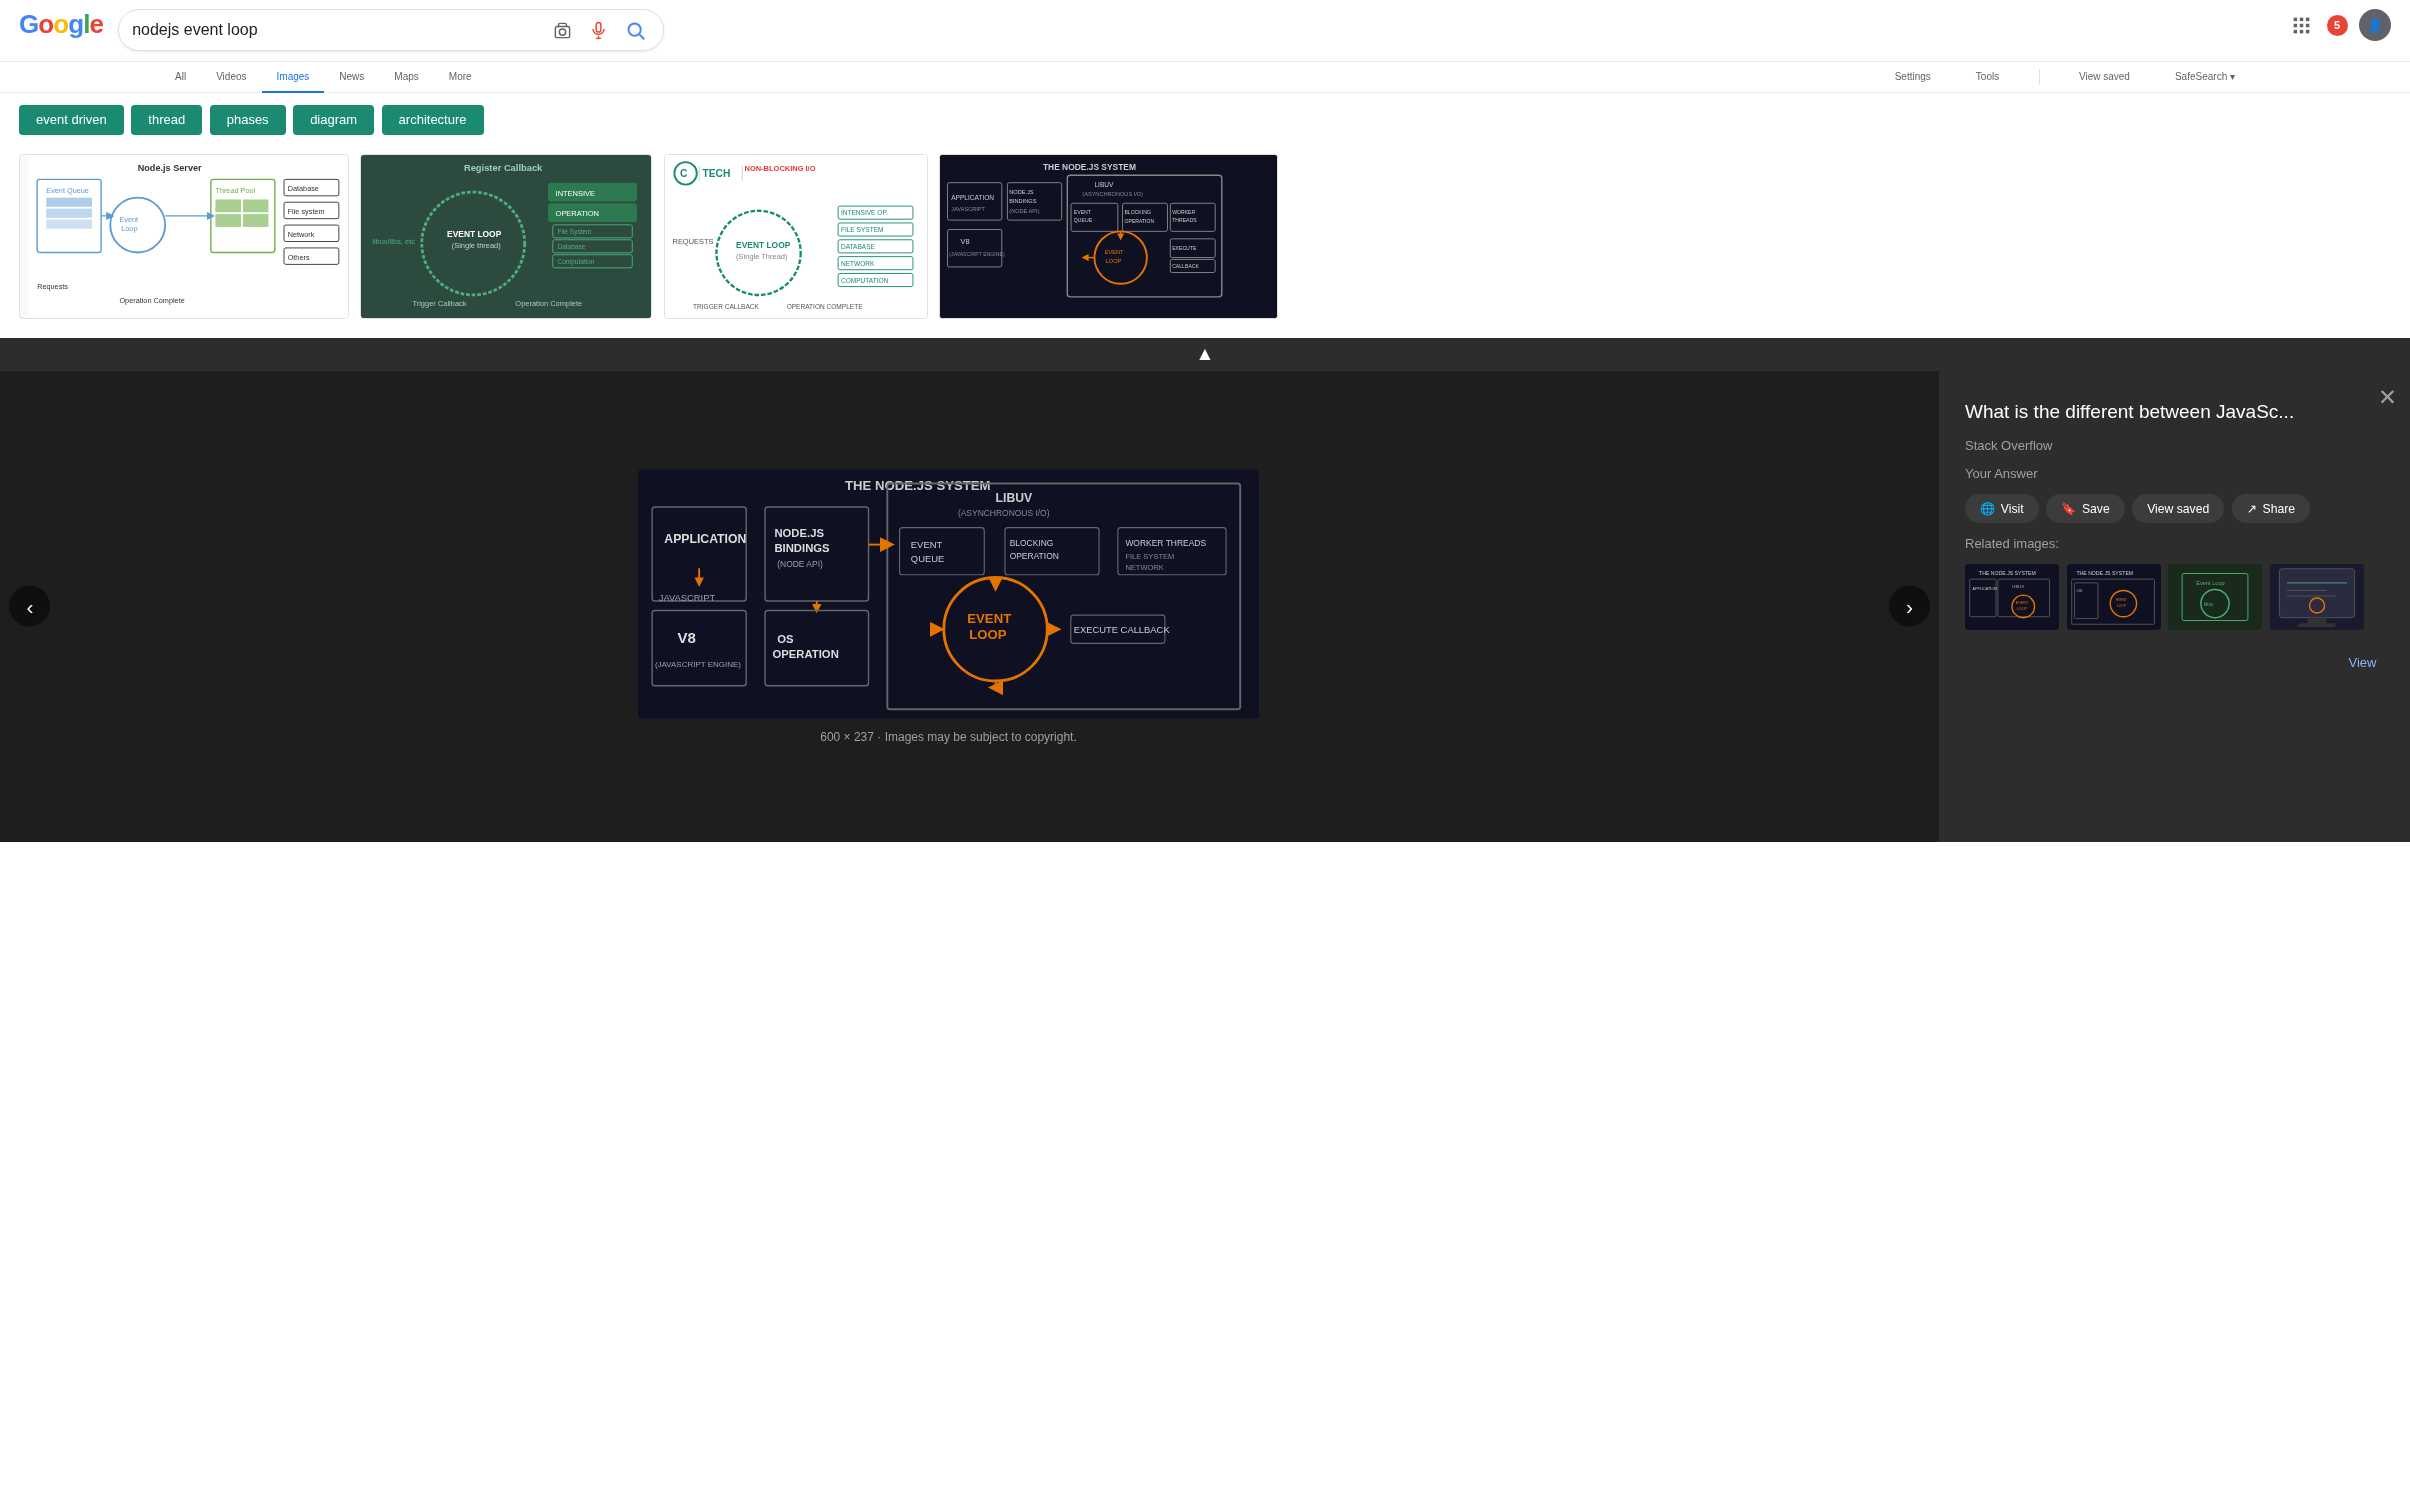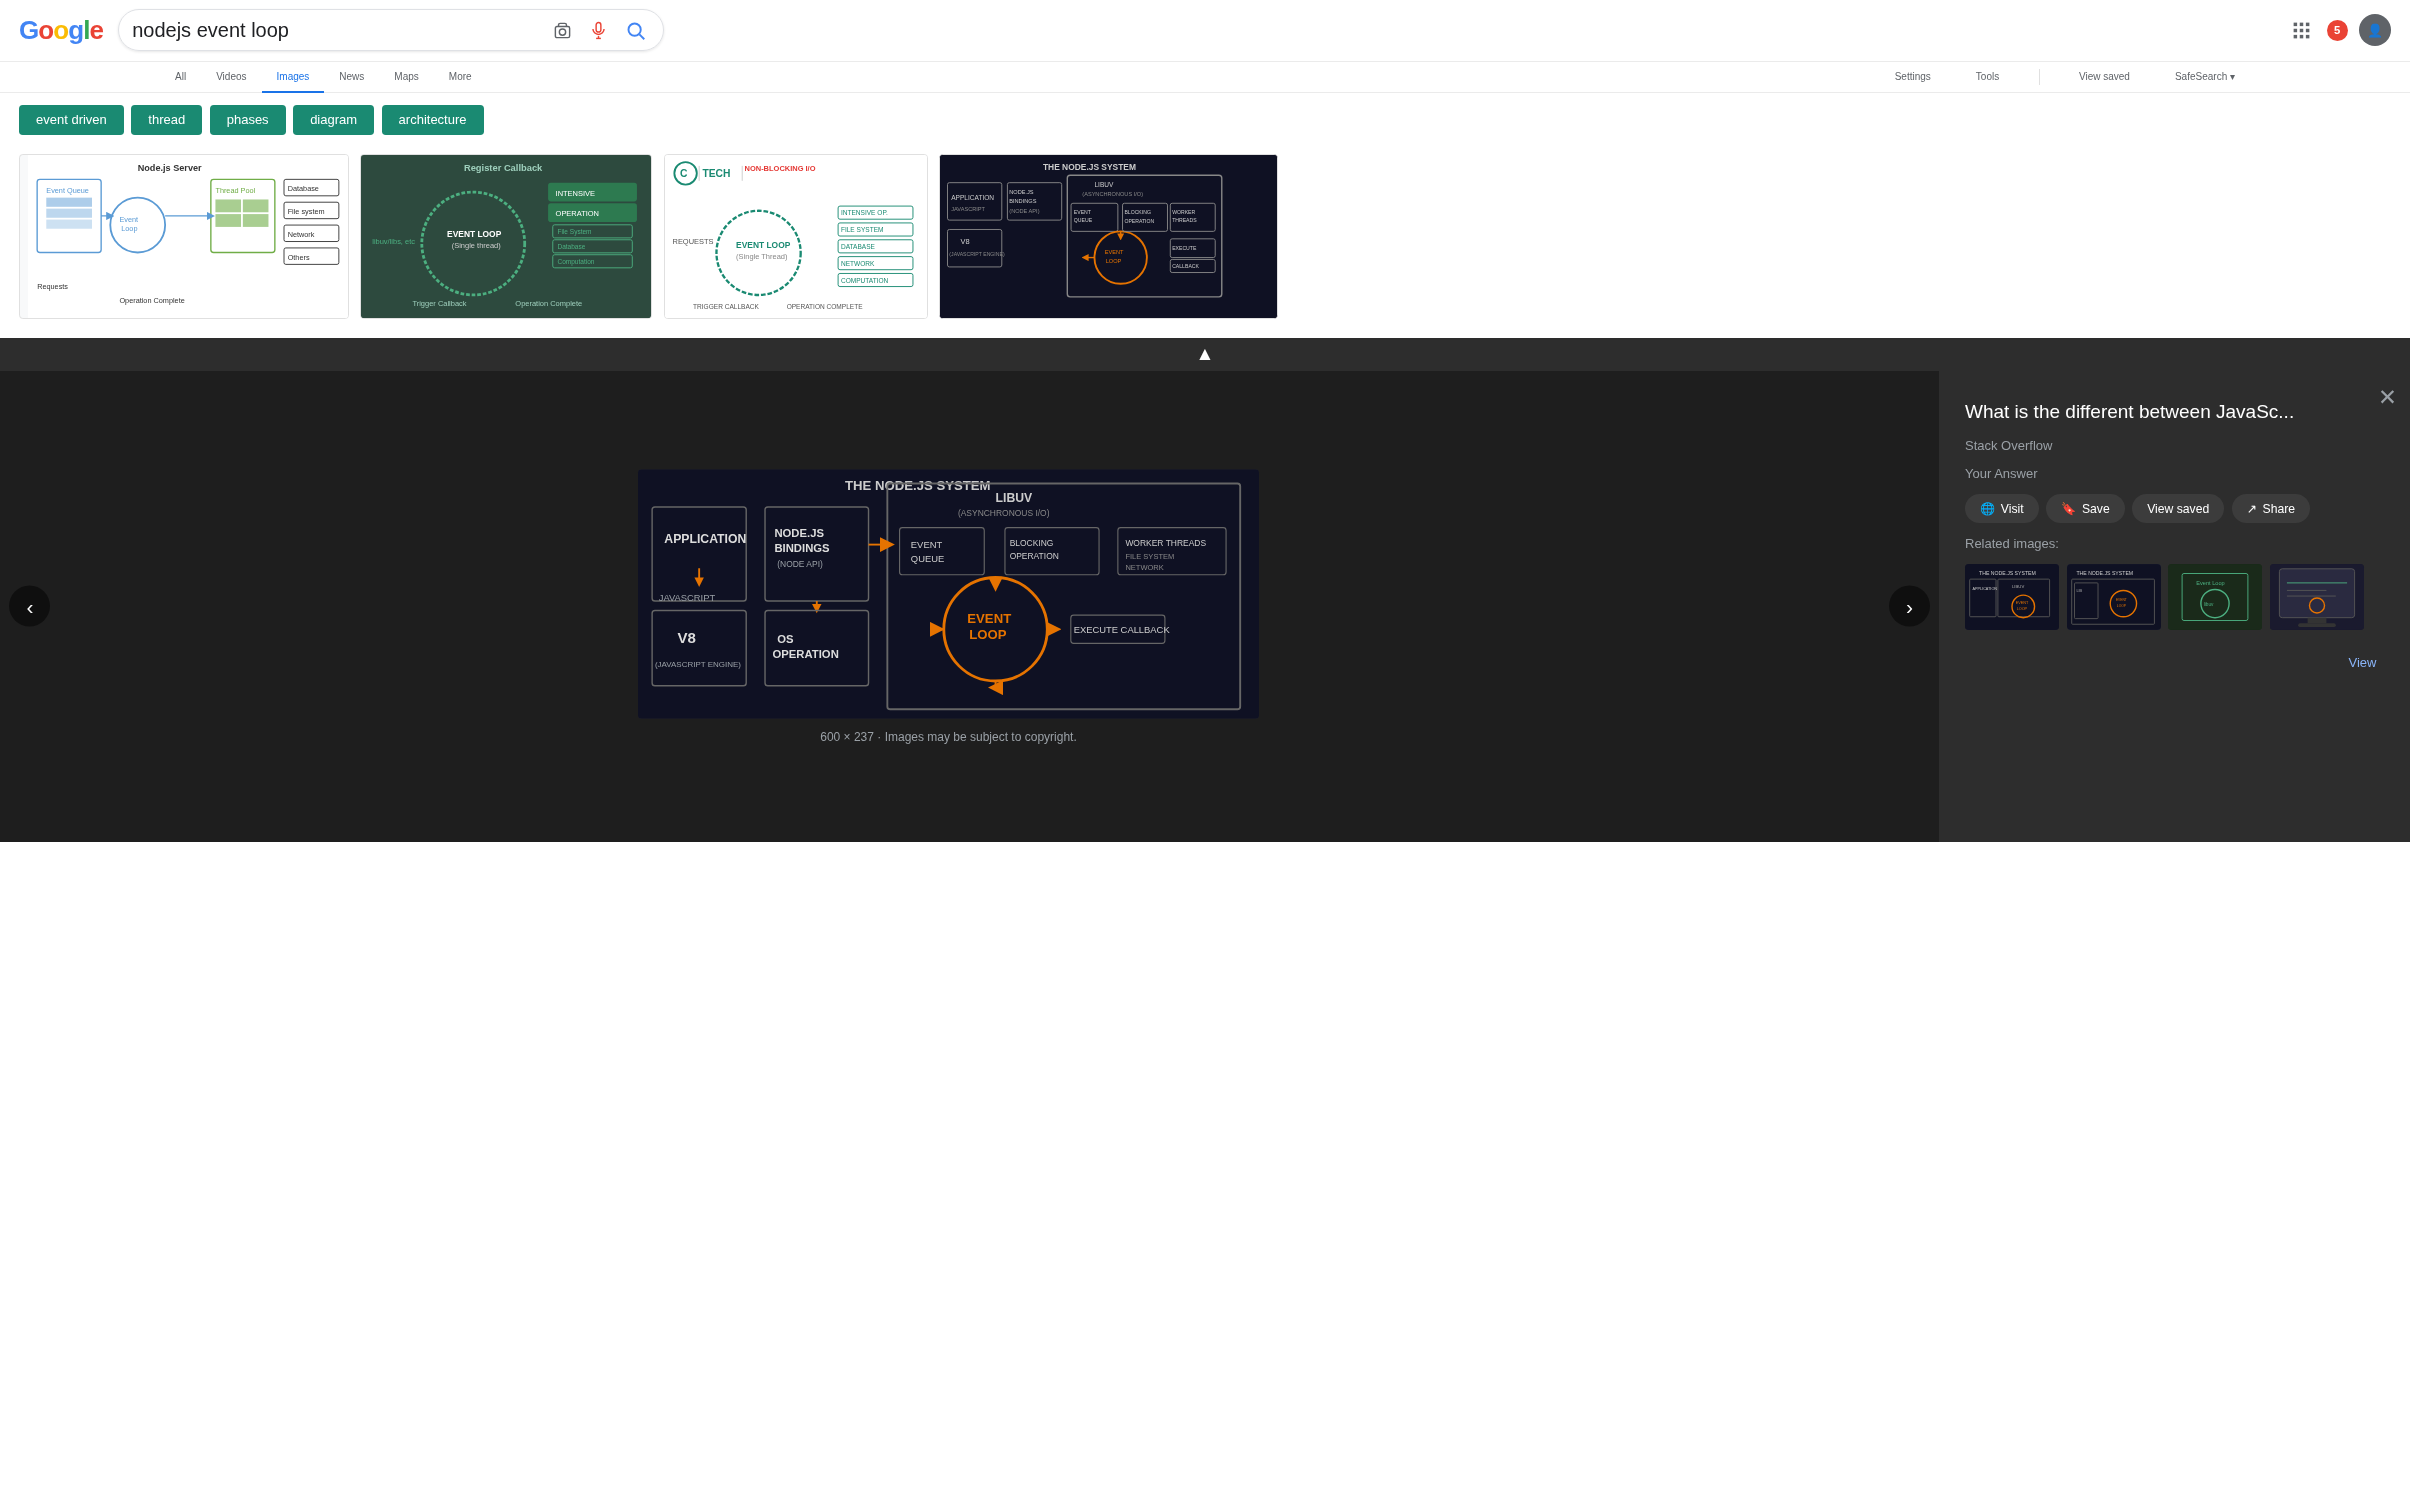--- a/index.html
+++ b/index.html
@@ -1,21 +1,21 @@
 <!DOCTYPE html>
 <html style="font-size:15px"><head>
   <meta charset="utf-8">
   <style>
     * { box-sizing: border-box; margin: 0; padding: 0; }
     body { font-family: Arial, sans-serif; background: #fff; overflow-x: hidden; }
 
     
     .header {
       display: flex;
-      align-items: center;
+      align-items: flex-start;
       padding: 9.4px 19px;
       border-bottom: 0.9px solid #ebebeb;
       gap: 15px;
       background: #fff;
     }
     .google-logo {
       font-size: 26px;
       font-weight: bold;
       letter-spacing: -0.9px;
       color: #4285f4;
@@ -29,21 +29,21 @@
       border-radius: 22.6px;
       padding: 5.6px 13px;
       flex: 1;
       max-width: 546px;
       gap: 9.4px;
       box-shadow: 0 0.9px 2.8px rgba(0,0,0,0.1);
     }
     .search-input {
       border: none;
       outline: none;
-      font-size: 20px;
+      font-size: 16px;
       flex: 1;
       color: #202124;
     }
     .search-icons {
       display: flex;
       align-items: center;
       gap: 9.4px;
     }
     .icon-btn {
       background: none;

